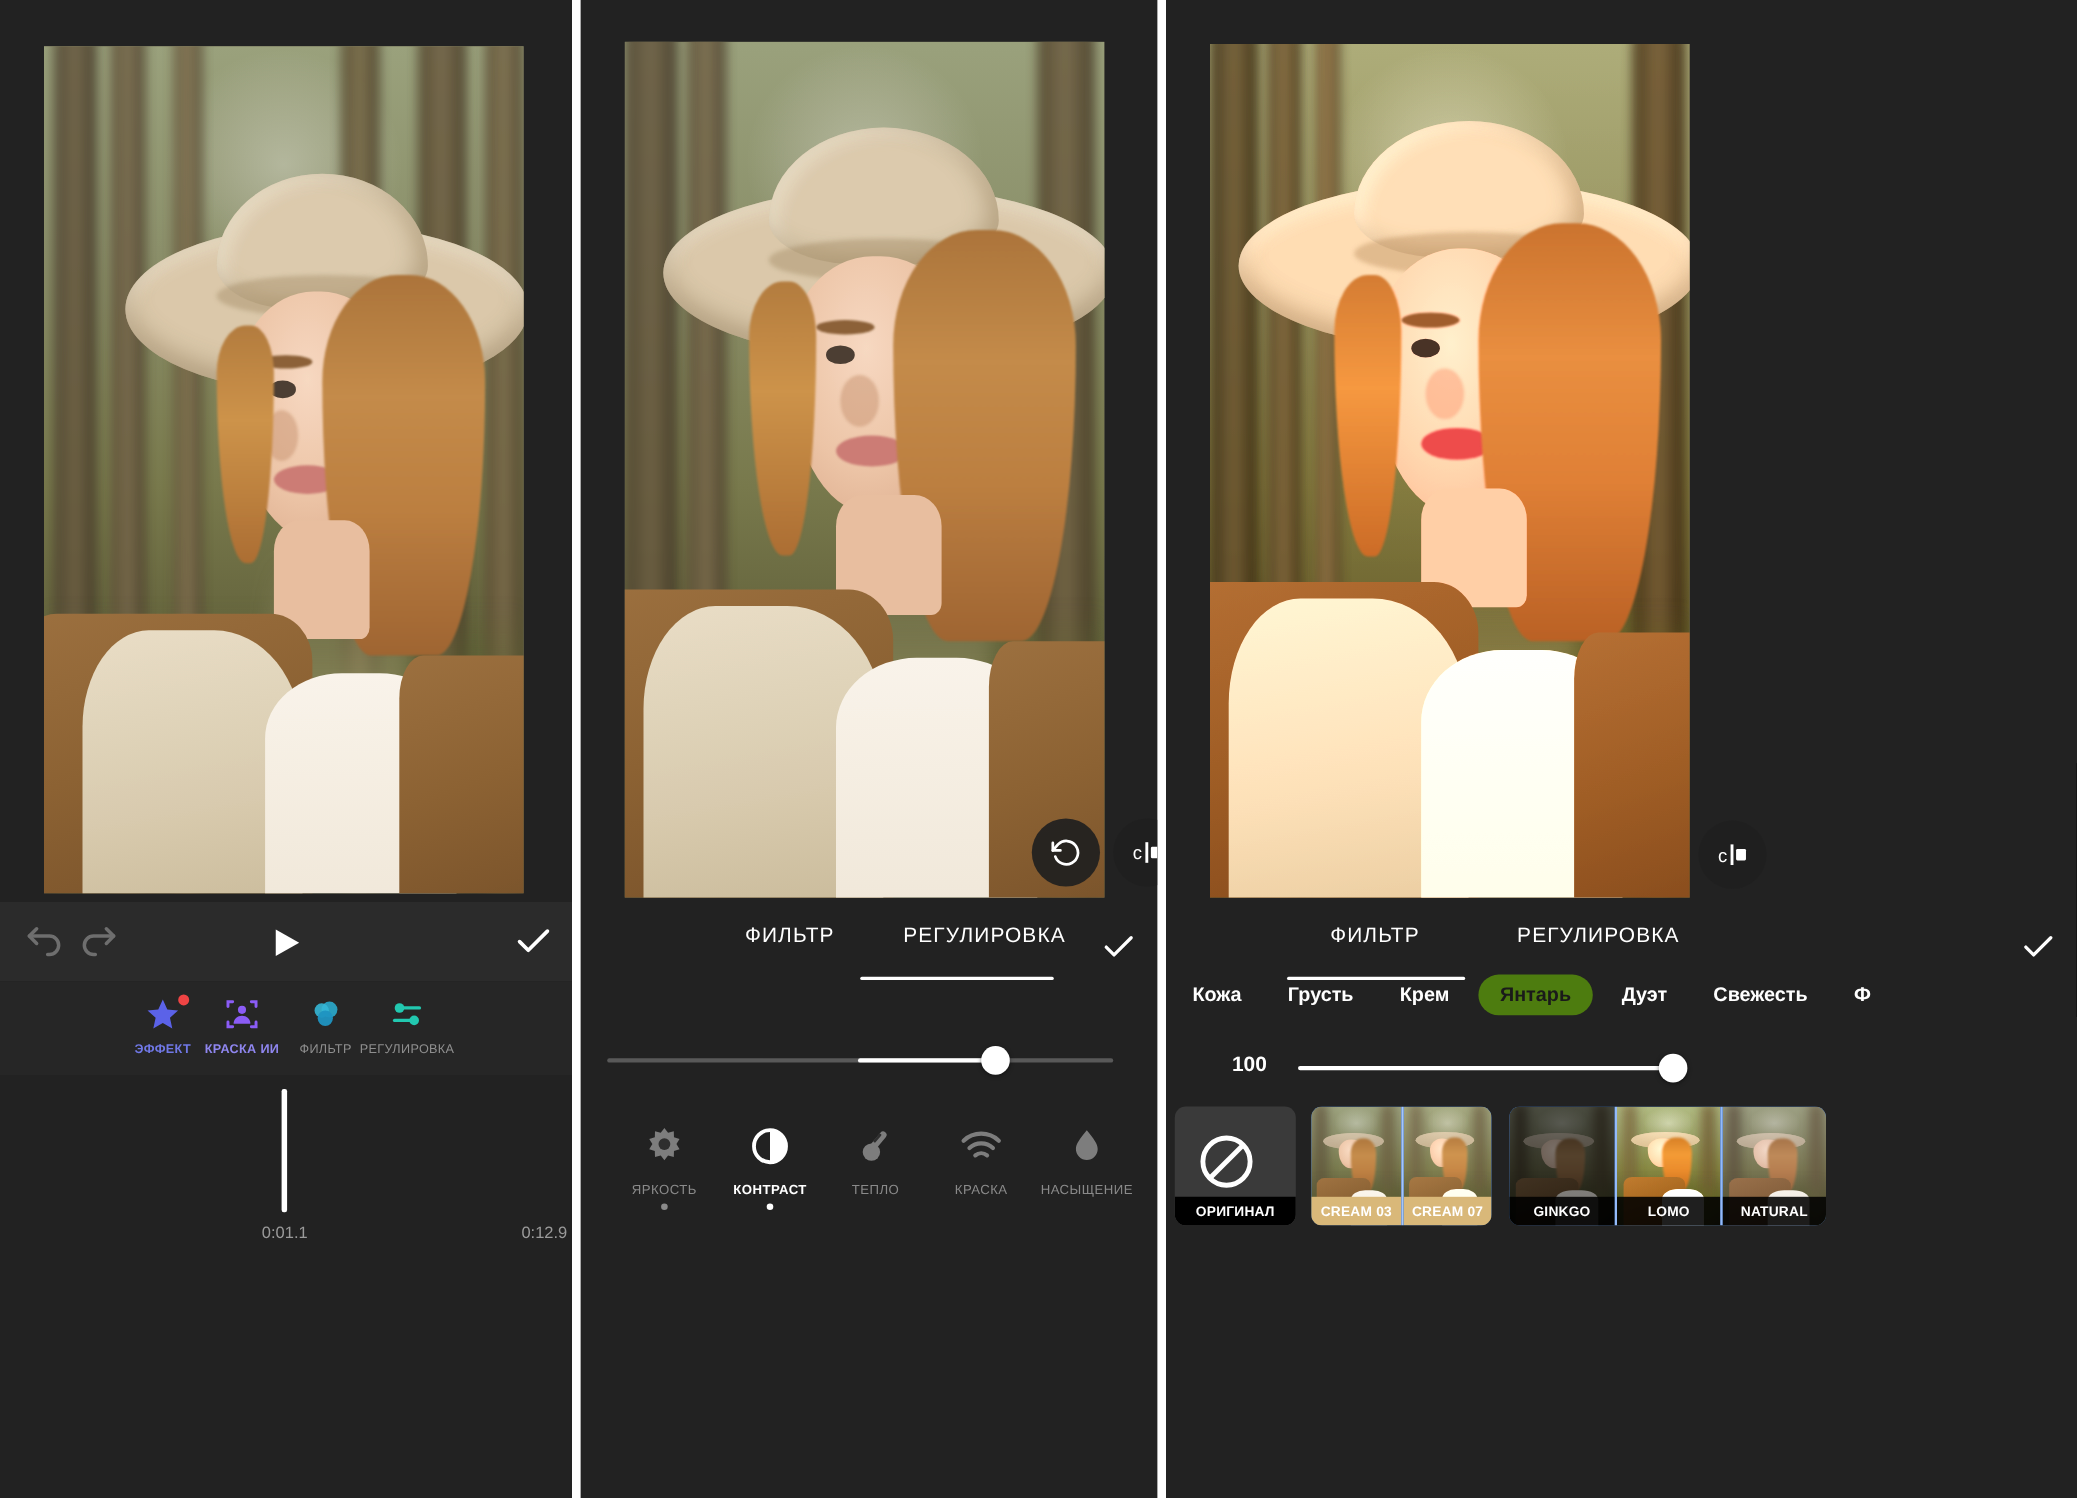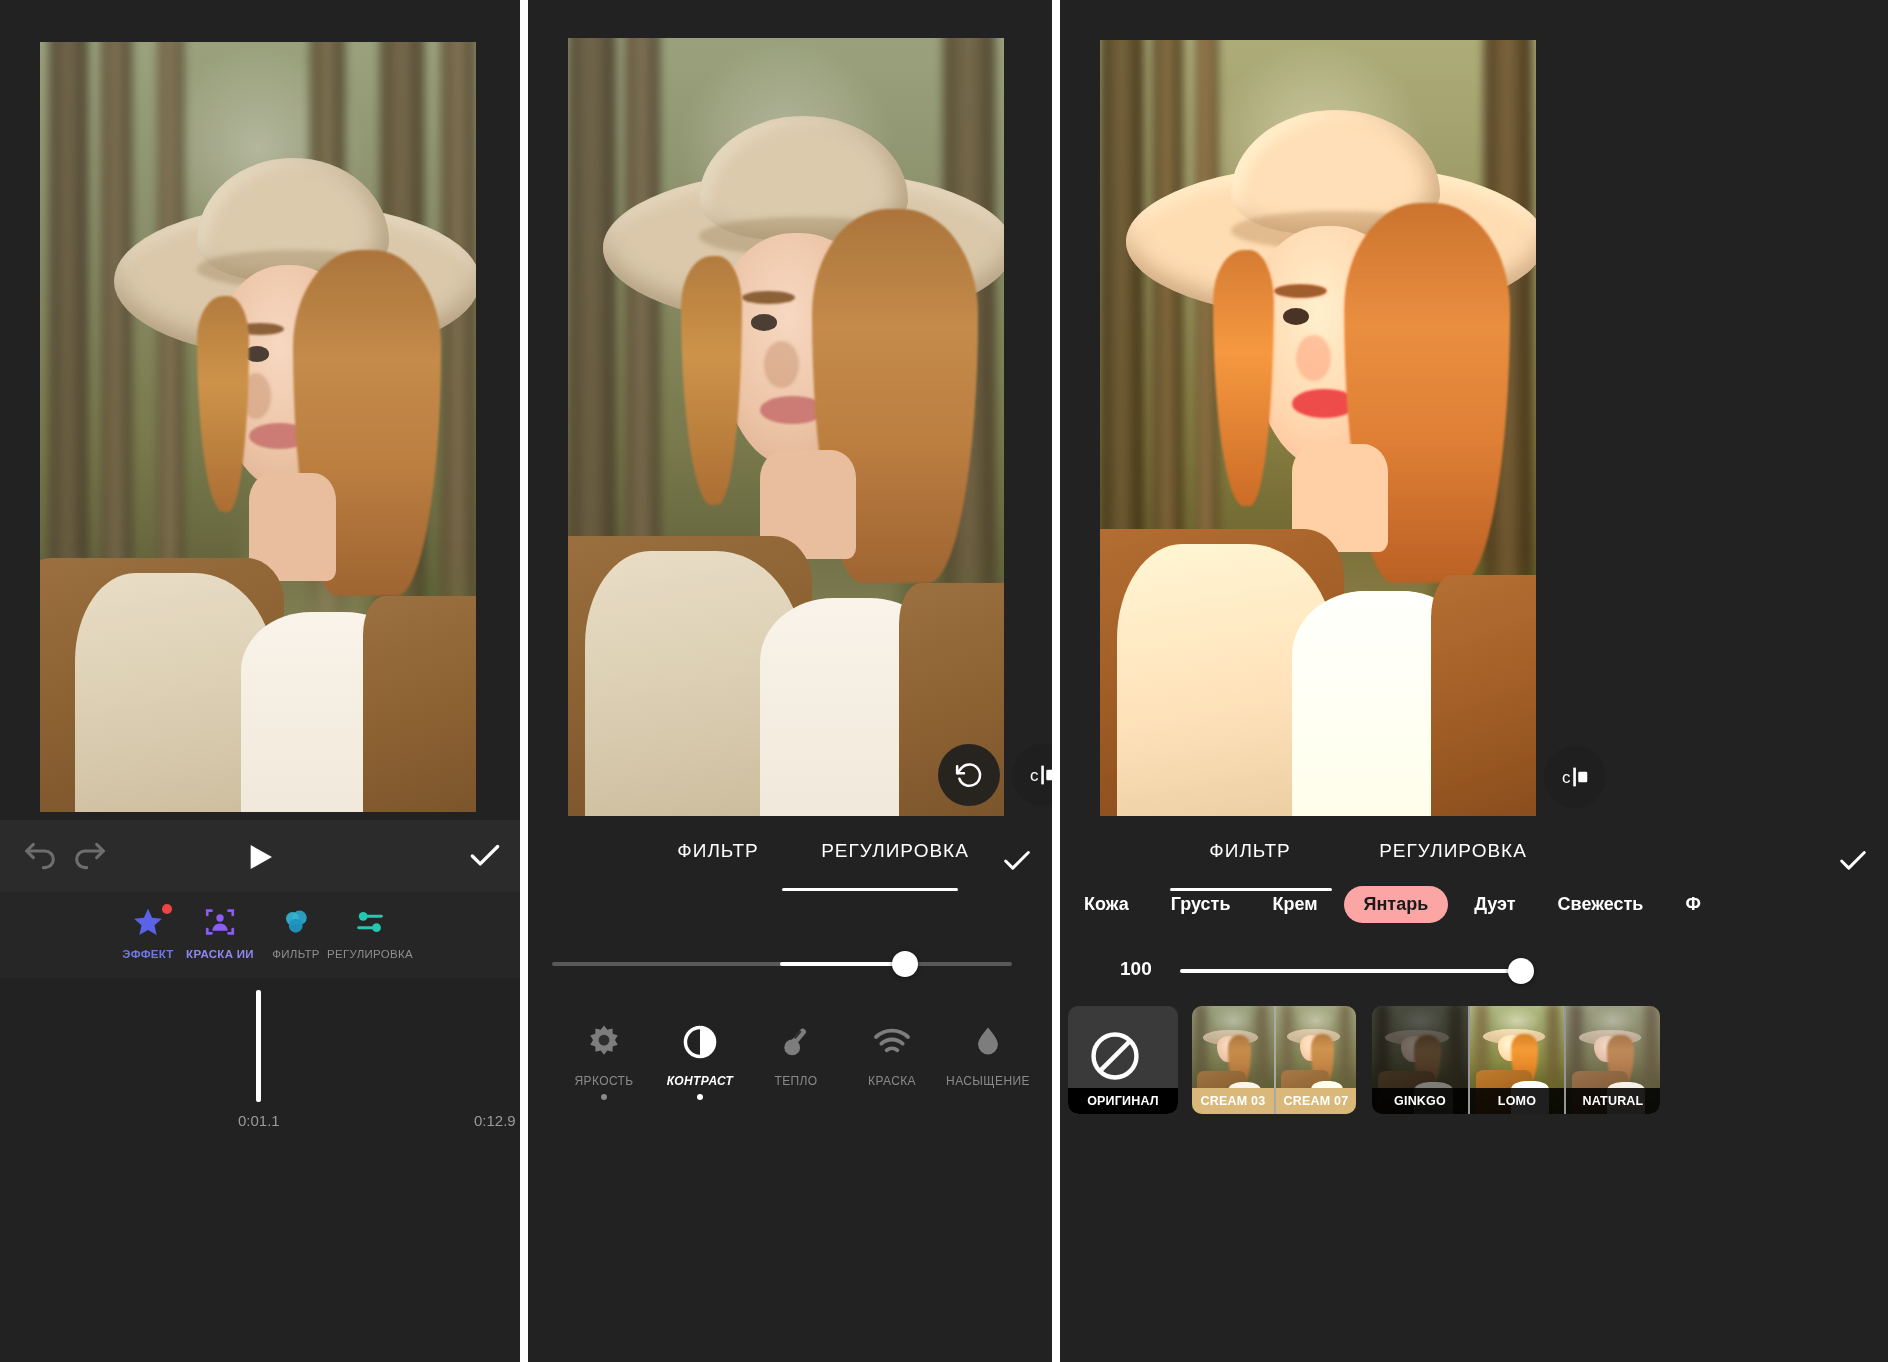--- a/index.html
+++ b/index.html
@@ -197,26 +197,26 @@
 
   
   .p3-preview { left: 40px; top: 40px; width: 436px; height: 776px; }
   .p3-fab-compare { left: 444px; top: 706px; }
 
   .chiprow { position: absolute; display: flex; align-items: center; gap: 0; }
   .chip {
     font-size: 18px; font-weight: bold; color: #fff; white-space: nowrap;
     padding: 8px 16px; border-radius: 20px;
   }
-  .chip.active { background: #fca5a5; color: #1a1a1a; padding: 8px 20px; }
+  .chip.active { background: #4d7c0f; color: #1a1a1a; padding: 8px 20px; }
 
   .thumbrow { position: absolute; display: flex; align-items: flex-end; }
   .thumb {
     position: relative; width: 82px; height: 126px; overflow: hidden;
-    background: #404040;
+    background: #3b82f6;
   }
   .thumb .cap {
     position: absolute; left: 0; right: 0; bottom: 0; height: 26px;
     display: flex; align-items: center; justify-content: center;
     font-size: 12.5px; font-weight: bold; color: #fff; letter-spacing: .2px;
     background: rgba(0,0,0,0.88); white-space: nowrap;
   }
   .thumb.orig { background: #3a3a3a; border-radius: 10px; }
   .thumb.orig .cap { background: #000; border-radius: 0 0 10px 10px; }
   .thumbgroup { display: flex; border-radius: 10px; overflow: hidden; }
@@ -404,21 +404,21 @@
         <div class="ic">
           <svg width="38" height="38" viewBox="0 0 24 24" fill="#7d7d7d">
             <path d="M12 1.6l2.1 2.7 3.3-.9.1 3.4 3.2 1.1-1.8 2.9 1.8 2.9-3.2 1.1-.1 3.4-3.3-.9L12 20l-2.1-2.7-3.3.9-.1-3.4-3.2-1.1 1.8-2.9L3.3 7.9l3.2-1.1.1-3.4 3.3.9z"></path>
             <circle cx="12" cy="10.8" r="3.4" fill="#2e2e2e"></circle>
           </svg>
         </div>
         <div class="lbl" style="color:#8a8a8a;">ЯРКОСТЬ</div>
         <div class="dot" style="background:#8a8a8a;"></div>
       </div>
 
-      <div class="adj" style="left:124px;font-style:italic;">
+      <div class="adj" style="left:124px;">
         <div class="ic">
           <svg width="38" height="38" viewBox="0 0 24 24">
             <circle cx="12" cy="12" r="9.2" fill="none" stroke="#ffffff" stroke-width="2.2"></circle>
             <path d="M12 2.8a9.2 9.2 0 0 1 0 18.4z" fill="#ffffff"></path>
           </svg>
         </div>
         <div class="lbl" style="color:#ffffff;font-weight:bold;">КОНТРАСТ</div>
         <div class="dot" style="background:#ffffff;"></div>
       </div>
 

